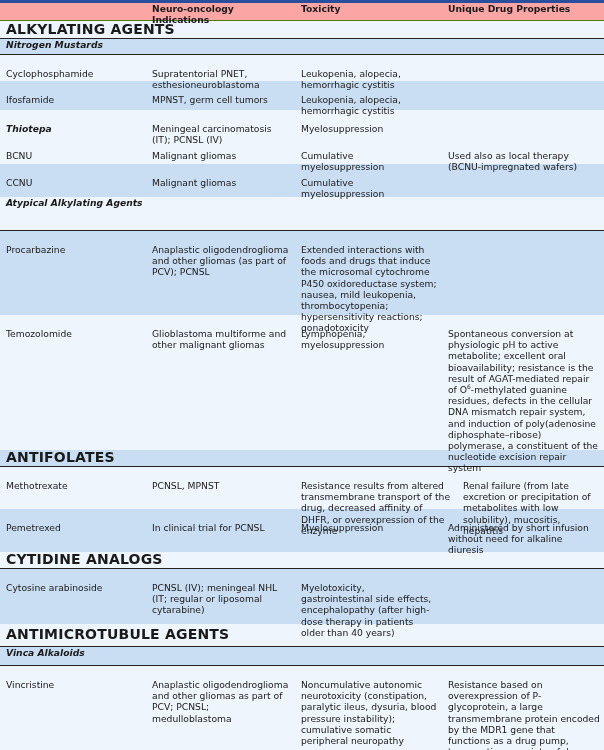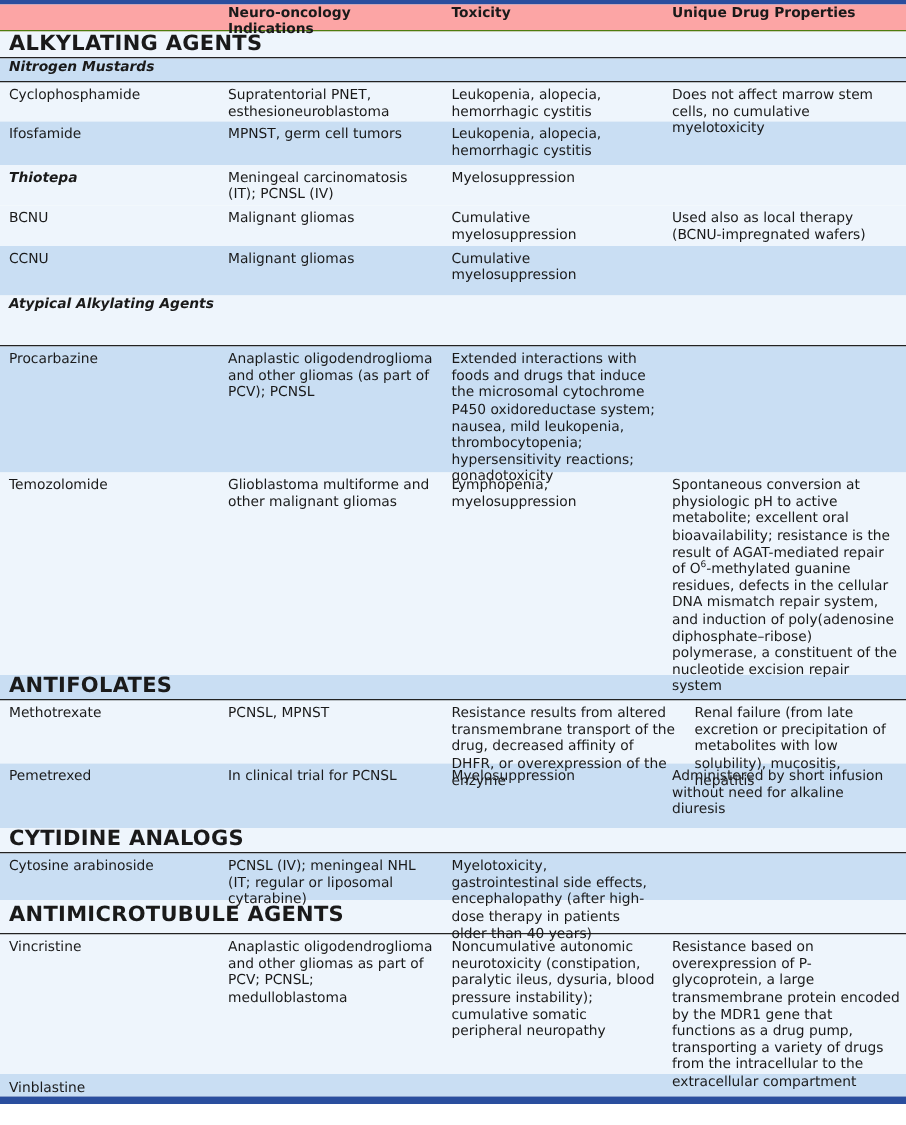--- a/index.html
+++ b/index.html
@@ -8,21 +8,21 @@
   .band { height: 3px; background: #2a4e9e; }
   .row { display: flex; box-sizing: border-box; }
   .cell { box-sizing: border-box; padding: 0 4px 0 6px; line-height: 11.2px; }
   .c1 { width: 146px; }
   .c2 { width: 149px; }
   .c3 { width: 147px; }
   .c4 { width: 162px; }
   .hdr { background: #fca5a5; height: 18px; align-items: flex-start; font-weight: bold; border-bottom: 1px solid #4d7c0f; }
   .cat { height: 18px; align-items: center; font-weight: bold; font-size: 14px; letter-spacing: 0.2px; border-bottom: 1px solid #222; }
   .sub { height: 16px; align-items: flex-start; font-weight: bold; font-style: italic; border-bottom: 1px solid #222; }
-  .drug { padding-top: 3px; padding-bottom: 3px; }
+  .drug { padding-top: 13px; padding-bottom: 3px; }
   .blue { background: #c9def3; }
   .pale { background: #eef5fc; }
   .italic-bold { font-weight: bold; font-style: italic; }
   .bottom-band { height: 5px; background: #2a4e9e; }
   sup { font-size: 6px; line-height: 0; }
 </style>
 </head>
 <body>
 
 <div class="table">
@@ -40,21 +40,20 @@
   </div>
 
   <div class="row sub blue">
     <div class="cell">Nitrogen Mustards</div>
   </div>
 
   <div class="row pale drug" style="height:26px">
     <div class="cell c1">Cyclophosphamide</div>
     <div class="cell c2">Supratentorial PNET, esthesioneuroblastoma</div>
     <div class="cell c3">Leukopenia, alopecia, hemorrhagic cystitis</div>
-    <div class="cell c4">Does not affect marrow stem cells, no cumulative myelotoxicity</div>
   </div>
 
   <div class="row blue drug" style="height:29px">
     <div class="cell c1">Ifosfamide</div>
     <div class="cell c2">MPNST, germ cell tumors</div>
     <div class="cell c3">Leukopenia, alopecia, hemorrhagic cystitis</div>
     <div class="cell c4"></div>
   </div>
 
   <div class="row pale drug" style="height:27px">
@@ -112,31 +111,34 @@
     <div class="cell c1">Pemetrexed</div>
     <div class="cell c2">In clinical trial for PCNSL</div>
     <div class="cell c3">Myelosuppression</div>
     <div class="cell c4">Administered by short infusion without need for alkaline diuresis</div>
   </div>
 
   <div class="row cat pale" style="height:17px">
     <div class="cell">CYTIDINE ANALOGS</div>
   </div>
 
-  <div class="row blue drug" style="height:31px">
+  <div class="row blue drug" style="height:55px">
     <div class="cell c1">Cytosine arabinoside</div>
     <div class="cell c2">PCNSL (IV); meningeal NHL (IT; regular or liposomal cytarabine)</div>
     <div class="cell c3">Myelotoxicity, gastrointestinal side effects, encephalopathy (after high-dose therapy in patients older than 40 years)</div>
     <div class="cell c4"></div>
   </div>
 
   <div class="row cat pale" style="height:23px">
     <div class="cell">ANTIMICROTUBULE AGENTS</div>
   </div>
 
+  <div class="row sub blue" style="height:19px">
+    <div class="cell">Vinca Alkaloids</div>
+  </div>
 
   <div class="row pale drug" style="height:93px">
     <div class="cell c1">Vincristine</div>
     <div class="cell c2">Anaplastic oligodendroglioma and other gliomas as part of PCV; PCNSL; medulloblastoma</div>
     <div class="cell c3">Noncumulative autonomic neurotoxicity (constipation, paralytic ileus, dysuria, blood pressure instability); cumulative somatic peripheral neuropathy</div>
     <div class="cell c4">Resistance based on overexpression of P-glycoprotein, a large transmembrane protein encoded by the MDR1 gene that functions as a drug pump, transporting a variety of drugs from the intracellular to the extracellular compartment</div>
   </div>
 
   <div class="row blue drug" style="height:15px; padding-top:4px; padding-bottom:0">
     <div class="cell c1">Vinblastine</div>

